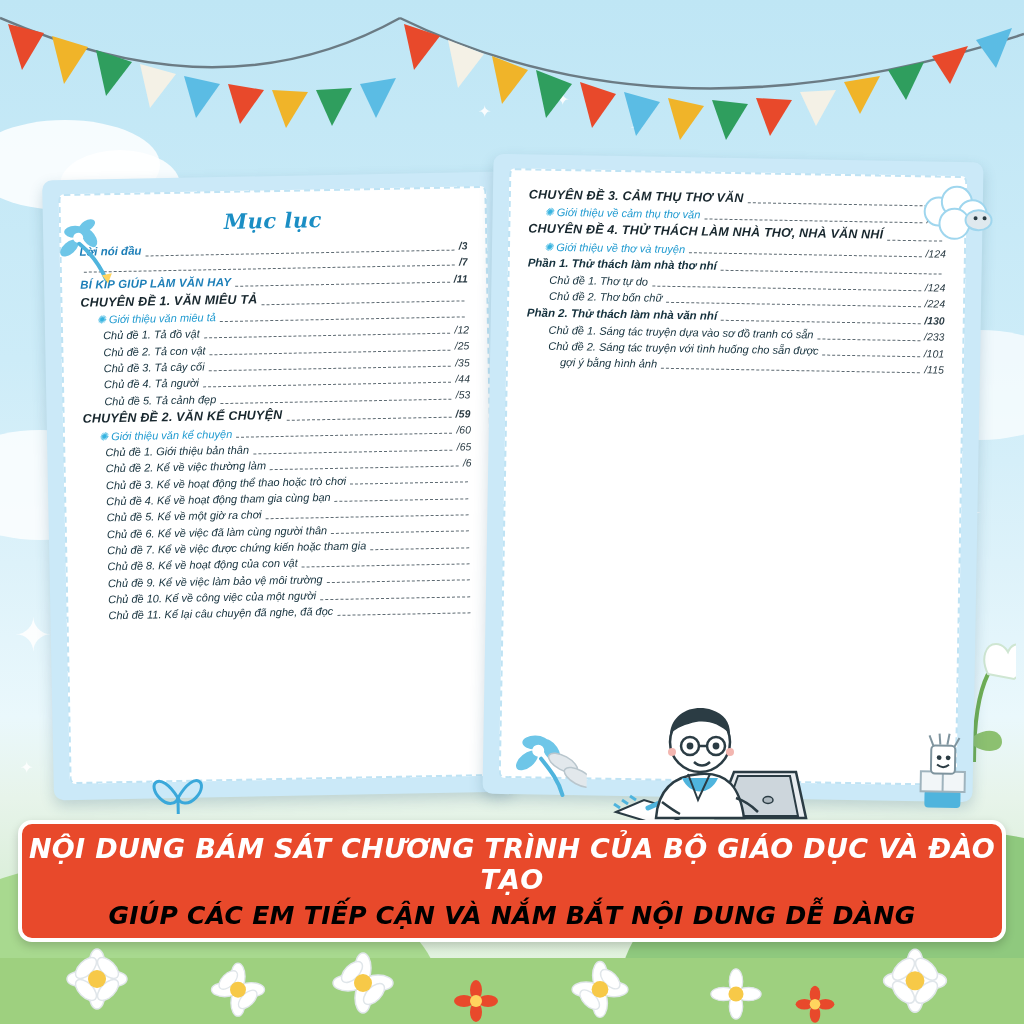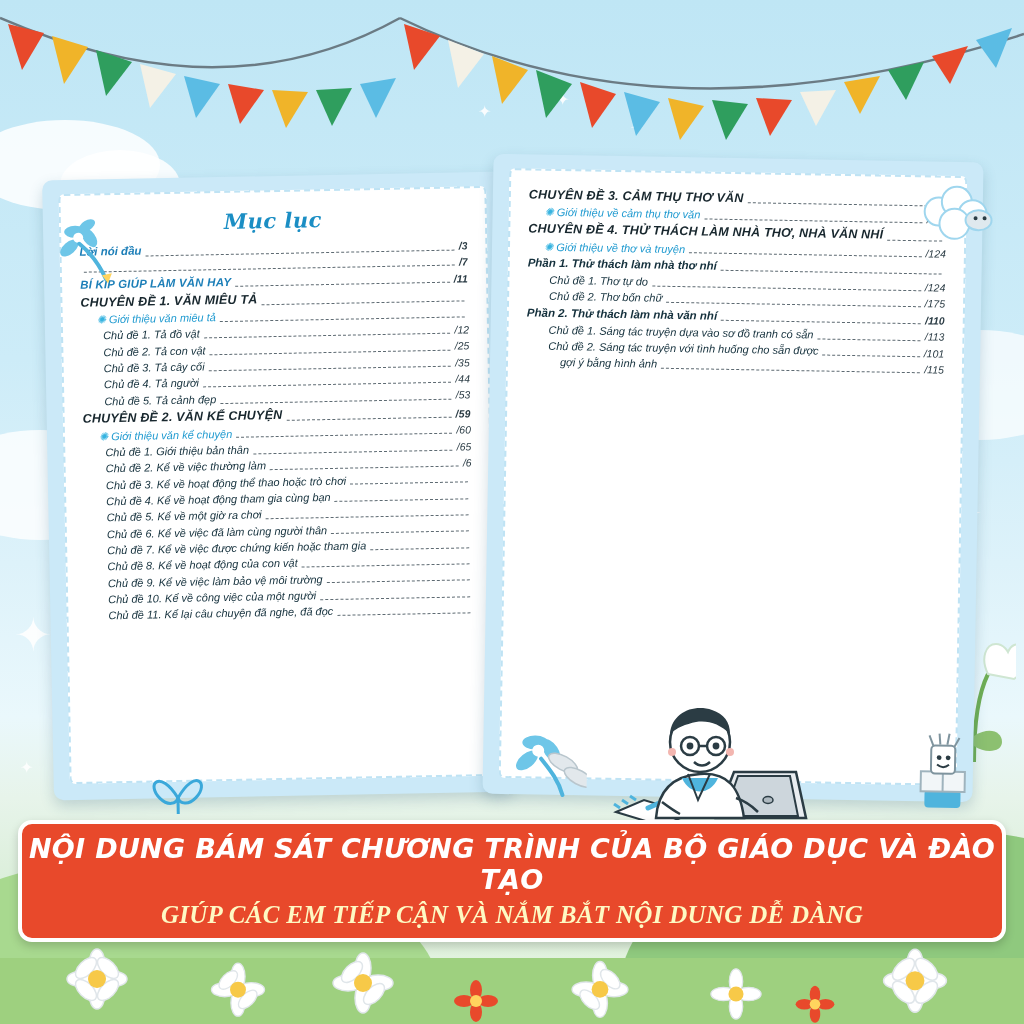--- a/index.html
+++ b/index.html
@@ -141,21 +141,21 @@
   }
   .banner-line {
     color: #ffffff;
     font-family: "DejaVu Sans", sans-serif;
     font-weight: bold;
     font-style: italic;
     text-align: center;
     letter-spacing: .3px;
   }
   .banner-line.l1 { font-size: 27px; margin-bottom: 6px; }
-  .banner-line.l2 { font-size: 25px; color: #fef9c3; font-family: Liberation Serif, serif; }
+  .banner-line.l2 { font-size: 25px; color: #000000; }
 
   
   .daisy { position: absolute; }
 </style>
 </head>
 <body>
 
 <div id="stage">
 
   <div class="cloud" style="left:-30px; top:120px; width:190px; height:90px;"></div>
@@ -392,31 +392,31 @@
                 <span class="pg"></span>
               </div>
               <div class="row lvl-chude">
                 <span class="lbl">Chủ đề 1. Thơ tự do</span>
                 <span class="dots"></span>
                 <span class="pg">/124</span>
               </div>
               <div class="row lvl-chude">
                 <span class="lbl">Chủ đề 2. Thơ bốn chữ</span>
                 <span class="dots"></span>
-                <span class="pg">/175</span>
+                <span class="pg">/224</span>
               </div>
               <div class="row lvl-phan">
                 <span class="lbl">Phần 2. Thử thách làm nhà văn nhí</span>
                 <span class="dots"></span>
-                <span class="pg">/110</span>
+                <span class="pg">/130</span>
               </div>
               <div class="row lvl-chude">
                 <span class="lbl">Chủ đề 1. Sáng tác truyện dựa vào sơ đồ tranh có sẵn</span>
                 <span class="dots"></span>
-                <span class="pg">/113</span>
+                <span class="pg">/233</span>
               </div>
               <div class="row lvl-chude">
                 <span class="lbl">Chủ đề 2. Sáng tác truyện với tình huống cho sẵn được</span>
                 <span class="dots"></span>
                 <span class="pg">/101</span>
               </div>
               <div class="row cont">
                 <span class="lbl">gợi ý bằng hình ảnh</span>
                 <span class="dots"></span>
                 <span class="pg">/115</span>

